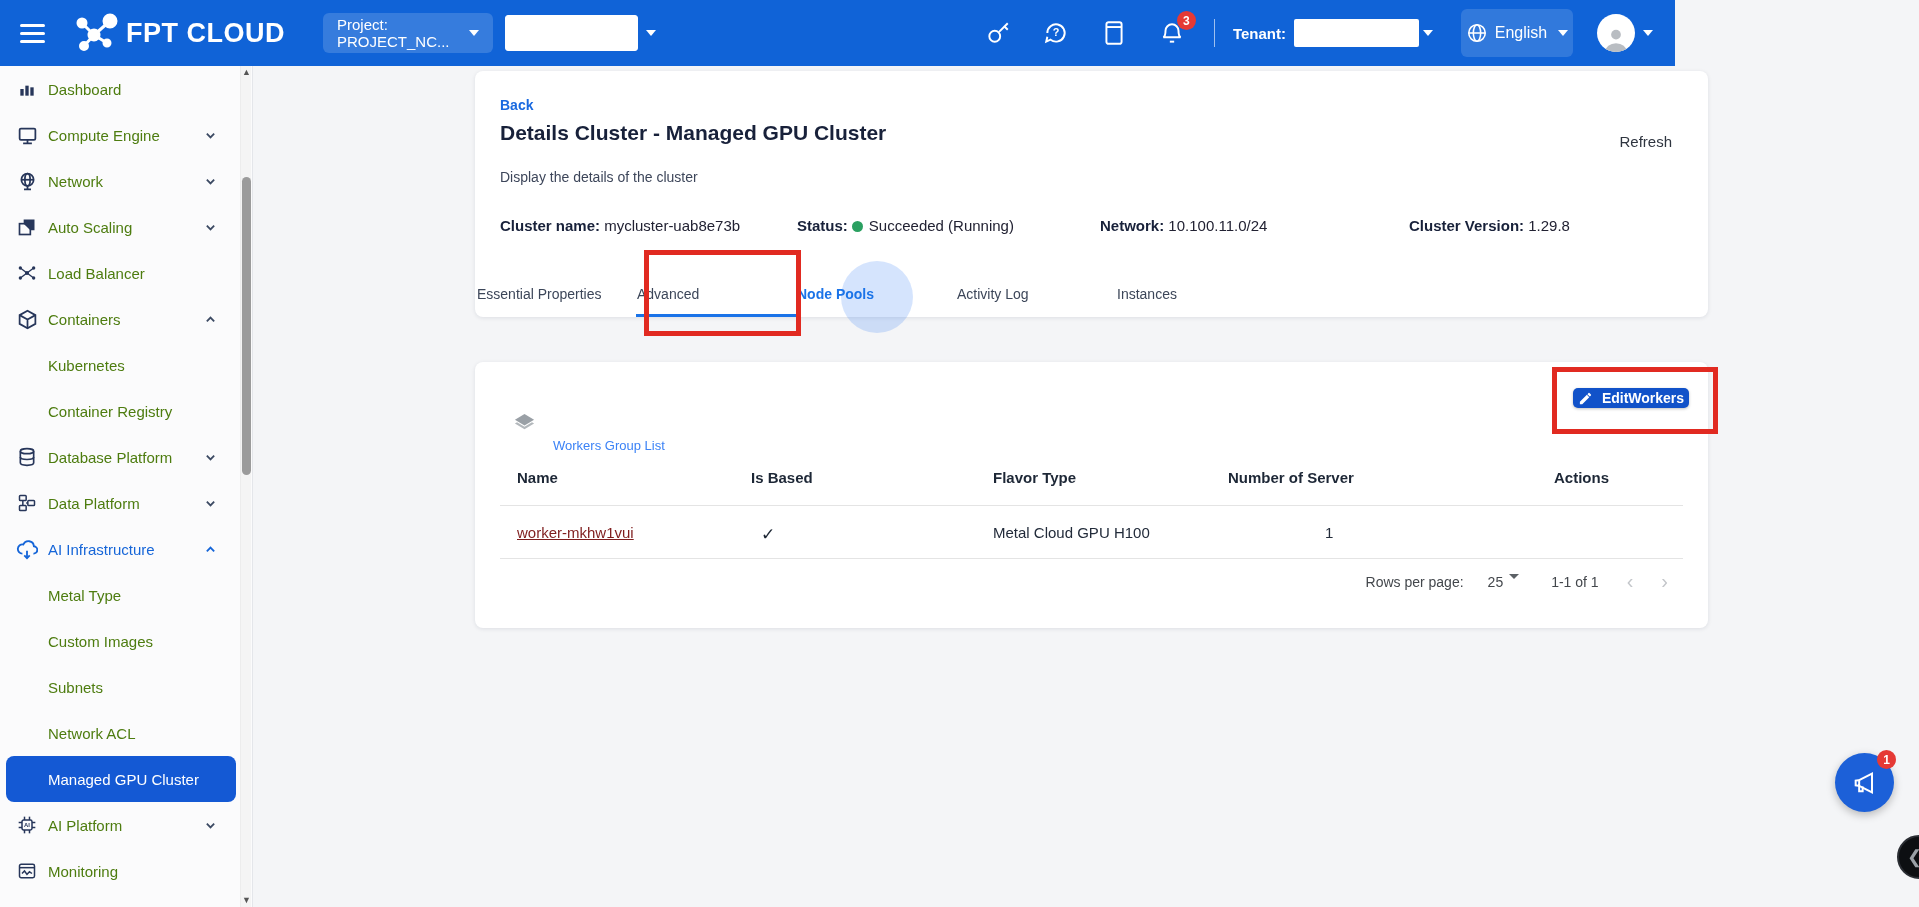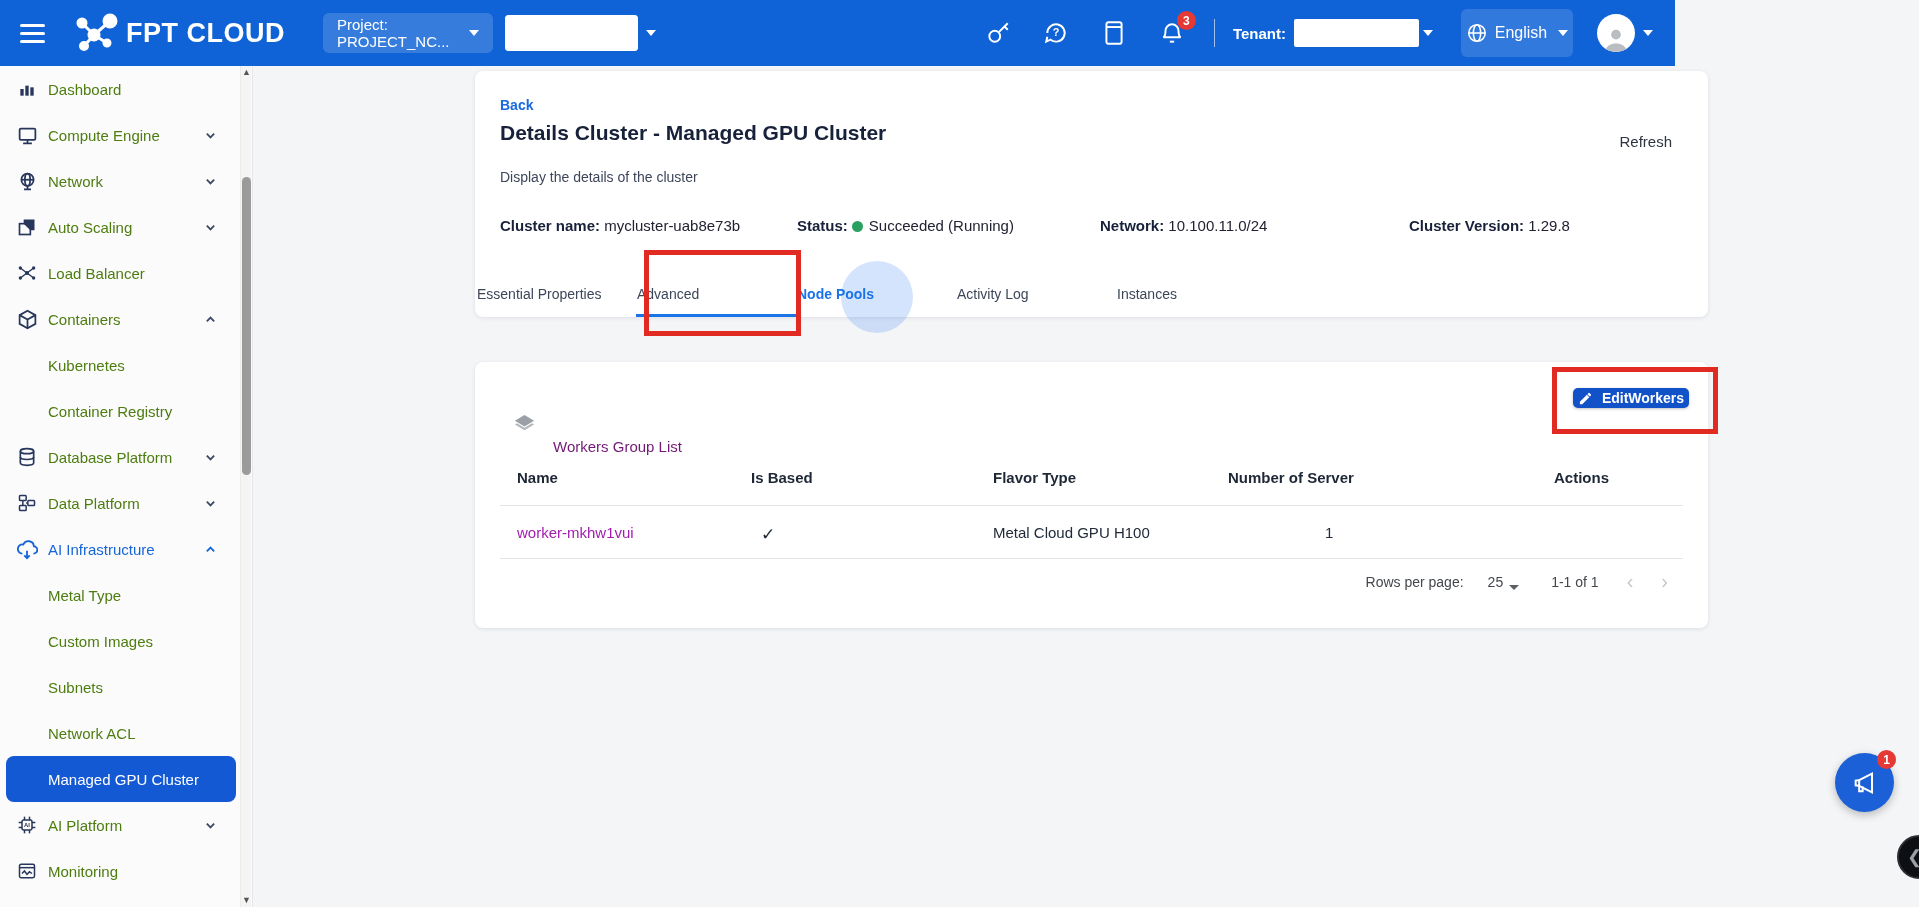--- a/index.html
+++ b/index.html
@@ -80,35 +80,35 @@
 
   .tabs { position:absolute; left:2px; bottom:0; height:46px; display:flex; }
   .tab { width:160px; display:flex; align-items:center; font-size:14px;
     font-weight:500; color:#3c4659; cursor:pointer; position:relative; }
   .tab.active { color:#1a73e8; font-weight:700; }
   .tab .ripple { position:absolute; width:72px; height:72px; border-radius:50%;
     background:rgba(66,133,244,.22); top:-10px; left:44px; }
   .tab-underline { position:absolute; left:161px; bottom:0px; width:160px; height:3px; background:#1a73e8; }
 
   .sec-head { position:absolute; left:38px; top:30px; display:flex; align-items:center; gap:17px; }
-  .sec-title { font-size:15px; color:#701a75;margin-top:46px; }
+  .sec-title { font-size:13px; color:#3b82f6;margin-top:46px; }
   .edit-btn { position:absolute; left:1098px; top:26px; width:116px; height:20px; background:#1152c9;
     border:none; border-radius:5px; color:#fff; font-size:14px; font-weight:700; cursor:pointer;
     display:flex; align-items:center; justify-content:center; gap:9px;
     box-shadow:0 1px 3px rgba(0,0,0,.25); }
 
   .tbl-head { position:absolute; top:107px; font-size:15px; font-weight:700; color:#1d2736; }
   .tbl-cell { position:absolute; top:162px; font-size:15px; color:#222b3a; }
   .hline { position:absolute; left:25px; width:1183px; height:1px; background:#e4e4e4; }
-  .link { color:#a21caf; cursor:pointer; }
+  .link { color:#7f1d1d; cursor:pointer;text-decoration:underline; }
   .checkmark { font-size:17px; color:#1c2633; }
 
   .pagination { position:absolute; right:40px; top:208px; display:flex; align-items:center;
     font-size:14px; color:#43474c; gap:10px; }
-  .rpp-value { display:flex; align-items:flex-end; gap:6px; margin-left:14px; cursor:pointer; }
+  .rpp-value { display:flex; align-items:flex-start; gap:6px; margin-left:14px; cursor:pointer; }
   .caret-gray { width:0; height:0; border-left:5px solid transparent; border-right:5px solid transparent;
     border-top:5px solid #5c6166; display:inline-block; }
   .range { margin-left:22px; }
   .pg-chev { margin-left:18px; color:#c3c6ca; font-size:20px; cursor:default; user-select:none; }
 
   
   .red-rect { position:absolute; border:5px solid #e12a21; z-index:20; pointer-events:none; }
   .rect-nodepools { left:644px; top:250px; width:157px; height:86px; }
   .rect-editworkers { left:1552px; top:367px; width:166px; height:67px; }
 

